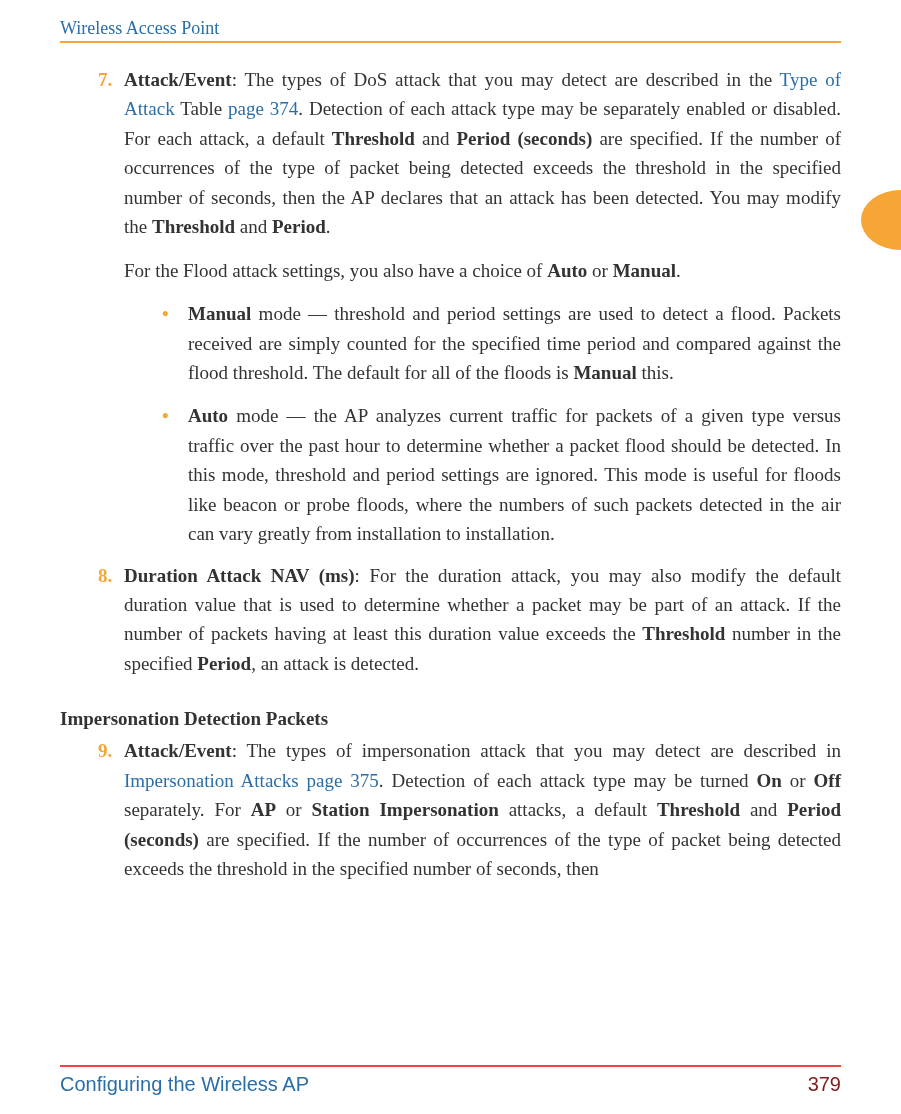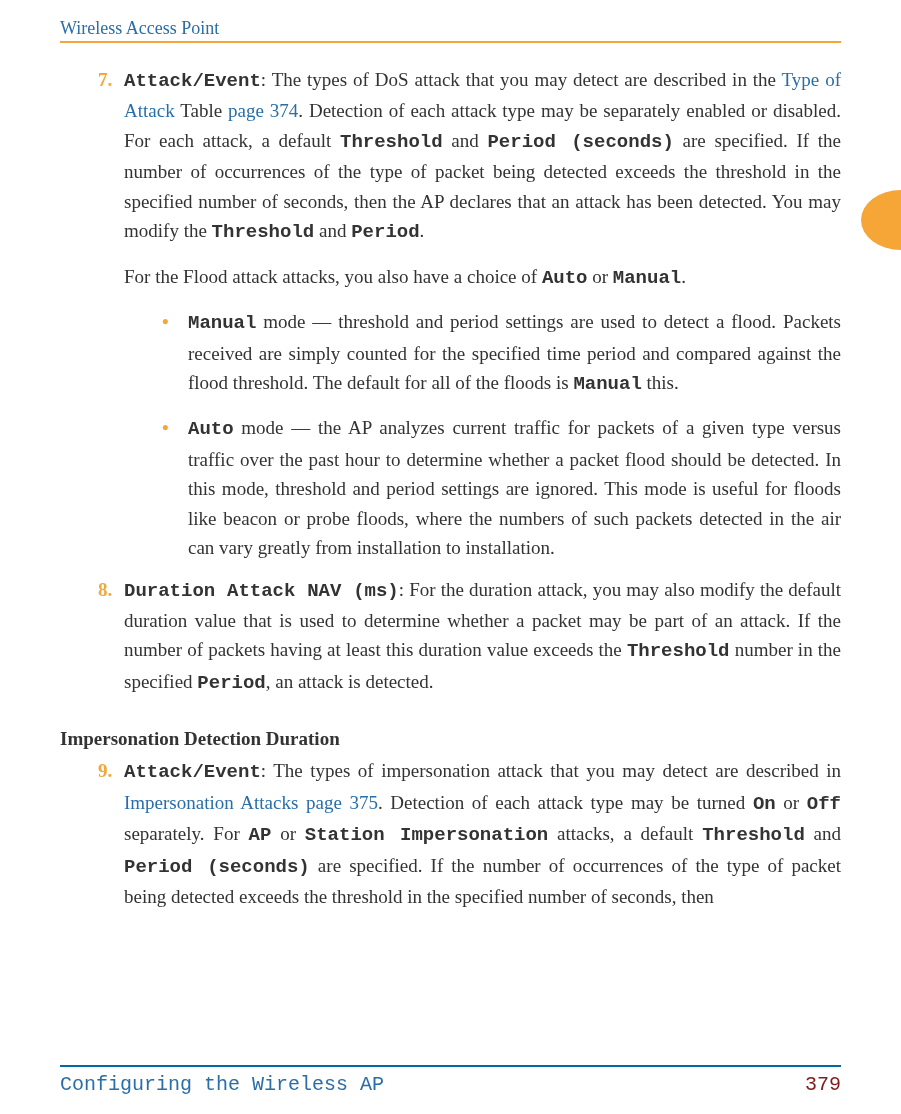--- a/index.html
+++ b/index.html
@@ -84,48 +84,48 @@
   }
   .bullet-body { flex: 1; }
   .footer {
     position: absolute;
     bottom: 18px;
     left: 60px;
     right: 60px;
     display: flex;
     justify-content: space-between;
     align-items: flex-end;
-    border-top: 2px solid #0369a1;
+    border-top: 2px solid #ef4444;
     padding-top: 6px;
-    font-family: Liberation Mono, monospace;
+    font-family: Liberation Sans, sans-serif;
     font-size: 20px;
     color: #2a6ea8;
     gap: 28px;
   }
   .link { color: #2a6ea8; }
-  .bold { font-weight: bold; font-family: Liberation Mono, monospace; }
+  .bold { font-weight: bold; }
   .pagenum { color: #7f1d1d; }
 </style>
 </head>
 <body>
 
 <div class="side-tab"></div>
 
 <div class="page">
   <div class="header-line">
     <span>Wireless Access Point</span>
   </div>
 
 
   <div class="num-item">
     <div class="num">7.</div>
     <div class="num-body">
       <span class="bold">Attack/Event</span><span>: The types of DoS attack that you may detect are described in the </span><span class="link">Type of Attack</span><span> Table </span><span class="link">page 374</span><span>. Detection of each attack type may be separately enabled or disabled. For each attack, a default </span><span class="bold">Threshold</span><span> and </span><span class="bold">Period (seconds)</span><span> are specified. If the number of occurrences of the type of packet being detected exceeds the threshold in the specified number of seconds, then the AP declares that an attack has been detected. You may modify the </span><span class="bold">Threshold</span><span> and </span><span class="bold">Period</span><span>.</span>
       <div class="sub-para">
-        <span>For the Flood attack attacks, you also have a choice of </span><span class="bold">Auto</span><span> or </span><span class="bold">Manual</span><span>.</span>
+        <span>For the Flood attack settings, you also have a choice of </span><span class="bold">Auto</span><span> or </span><span class="bold">Manual</span><span>.</span>
       </div>
 
       <div class="bullet-item">
         <div class="bullet-dot">•</div>
         <div class="bullet-body">
           <span class="bold">Manual</span><span> mode — threshold and period settings are used to detect a flood. Packets received are simply counted for the specified time period and compared against the flood threshold.  The default for all of the floods is </span><span class="bold">Manual</span><span> this.</span>
         </div>
       </div>
 
       <div class="bullet-item">
@@ -137,21 +137,21 @@
     </div>
   </div>
 
   <div class="num-item">
     <div class="num">8.</div>
     <div class="num-body">
       <span class="bold">Duration Attack NAV (ms)</span><span>: For the duration attack, you may also modify the default duration value that is used to determine whether a packet may be part of an attack. If the number of packets having at least this duration value exceeds the </span><span class="bold">Threshold</span><span> number in the specified </span><span class="bold">Period</span><span>, an attack is detected.</span>
     </div>
   </div>
 
-  <div class="subsection-title">Impersonation Detection Duration</div>
+  <div class="subsection-title">Impersonation Detection Packets</div>
 
   <div class="num-item">
     <div class="num">9.</div>
     <div class="num-body">
       <span class="bold">Attack/Event</span><span>: The types of impersonation attack that you may detect are described in </span><span class="link">Impersonation Attacks page 375</span><span>. Detection of each attack type may be turned </span><span class="bold">On</span><span> or </span><span class="bold">Off</span><span> separately. For </span><span class="bold">AP</span><span> or </span><span class="bold">Station Impersonation</span><span> attacks, a default </span><span class="bold">Threshold</span><span> and </span><span class="bold">Period (seconds)</span><span> are specified. If the number of occurrences of the type of packet being detected exceeds the threshold in the specified number of seconds, then</span>
     </div>
   </div>
 </div>
 
 <div class="footer">

